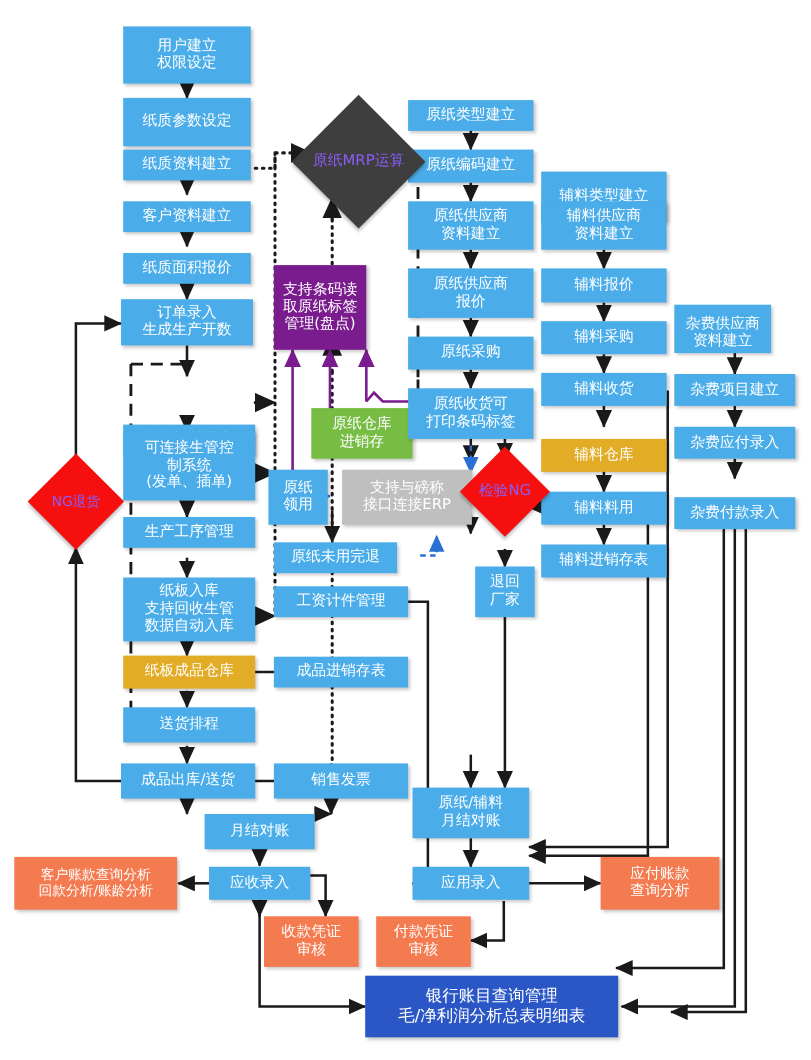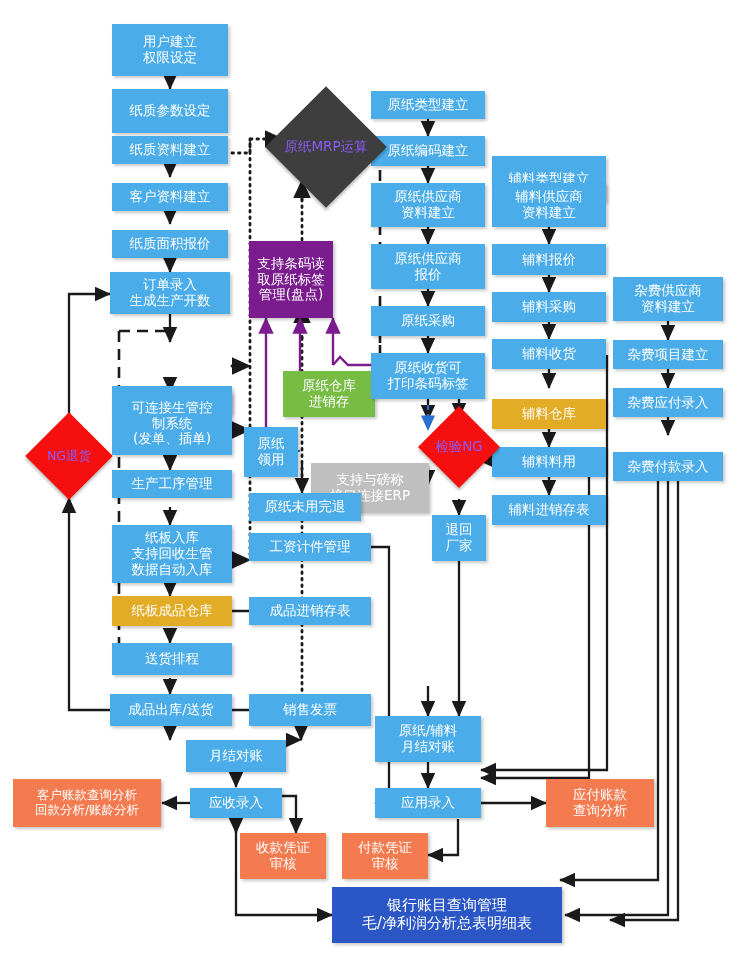--- a/index.html
+++ b/index.html
@@ -14,21 +14,21 @@
     box-shadow:2px 2px 3px rgba(0,0,0,0.22);
     padding:2px 3px;
   }
   .node .ln{display:block;white-space:nowrap;}
   .blue{background:#4aadea;}
   .gold{background:#e2ac26;}
   .green{background:#77bc43;}
   .purple{background:#7b1c8e;}
   .orange{background:#f47b50;}
   .darkblue{background:#2a56c6;}
-  .grey{background:#bfbfbf;margin-top:36px;}
+  .grey{background:#bfbfbf;}
   .diamond{
     position:absolute;z-index:4;display:flex;align-items:center;justify-content:center;
     text-align:left;color:#8b5cf6;font-size:13.5px;line-height:1.15;
   }
   .diamond .shape{
     position:absolute;left:0;top:0;width:100%;height:100%;
     transform:rotate(45deg);box-shadow:2px 2px 3px rgba(0,0,0,0.25);
   }
   .diamond .txt{position:relative;z-index:2;}
   .red .shape{background:#f60f0f;}
@@ -378,21 +378,21 @@
   <div class="node gold" style="left: 492px; top: 399px; width: 114px; height: 30px; background: rgb(226, 172, 38);">
     <span class="ln">辅料仓库</span>
   </div>
   <div class="node blue" style="left: 492px; top: 447px; width: 114px; height: 30px; background: rgb(74, 173, 234);">
     <span class="ln">辅料料用</span>
   </div>
   <div class="node blue" style="left: 492px; top: 495px; width: 114px; height: 30px; background: rgb(74, 173, 234);">
     <span class="ln">辅料进销存表</span>
   </div>
 
-  <div class="node blue" style="left: 613px; top: 277px; width: 110px; height: 44px; background: rgb(74, 173, 234);">
+  <div class="node blue" style="left: 613px; top: 277px; width: 88px; height: 44px; background: rgb(74, 173, 234); align-items: flex-end;">
     <div>
         <span class="ln">杂费供应商</span>
         <span class="ln">资料建立</span>
       </div>
   </div>
   <div class="node blue" style="left: 613px; top: 340px; width: 110px; height: 29px; background: rgb(74, 173, 234); text-align: center;">
     <span class="ln">杂费项目建立</span>
   </div>
   <div class="node blue" style="left: 613px; top: 388px; width: 110px; height: 29px; background: rgb(74, 173, 234);">
     <span class="ln">杂费应付录入</span>

